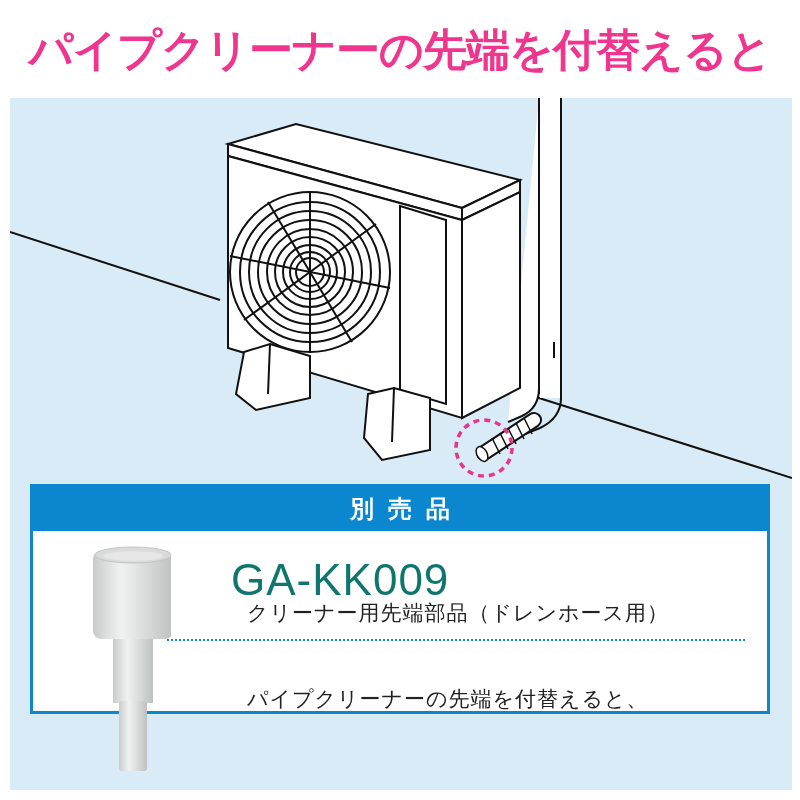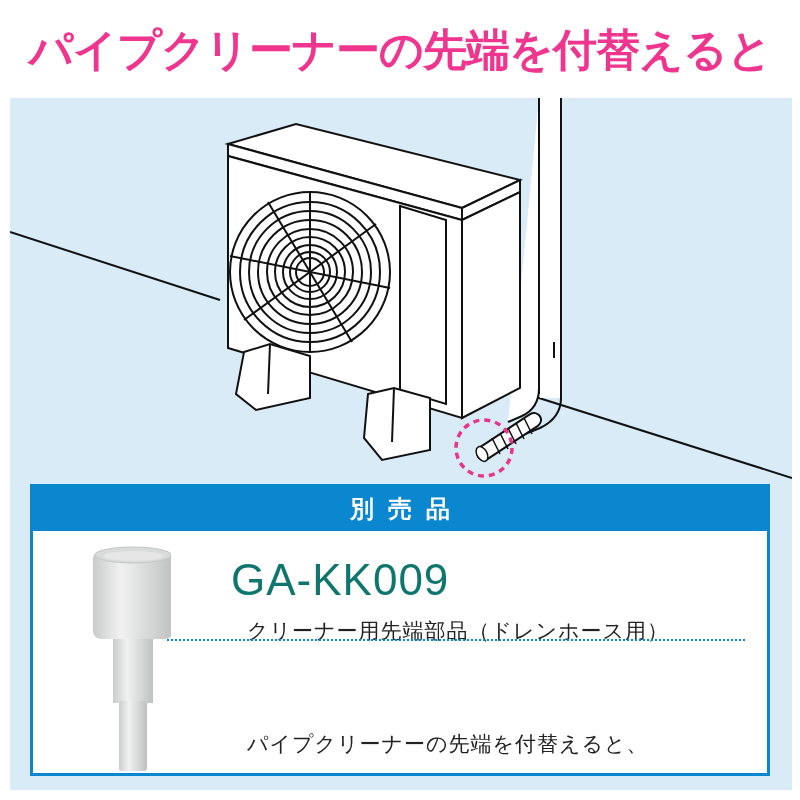--- a/index.html
+++ b/index.html
@@ -9,44 +9,44 @@
       position: absolute; left: 0; top: 18px; width: 800px; height: 64px;
       text-align: center; color: #f0358f; font-size: 44px; font-weight: bold;
       letter-spacing: -1px; line-height: 64px;
     }
     .scene {
       position: absolute; left: 10px; top: 98px; width: 782px; height: 692px;
       background: #d8ebf7;
     }
     .scene svg { position: absolute; left: 0; top: 0; }
     .panel {
-      position: absolute; left: 30px; top: 484px; width: 740px; height: 292px;
+      position: absolute; left: 30px; top: 484px; width: 740px; height: 230px;
       border: 3px solid #0a87cf; background: #ffffff;
     }
     .panel-header {
       height: 44px; background: #0a87cf; color: #ffffff; text-align: center;
       font-size: 24px; font-weight: bold; line-height: 44px; letter-spacing: 14px;
       padding-left: 14px;
     }
     .product-photo { position: absolute; left: 58px; top: 58px; }
     .model {
       position: absolute; left: 198px; top: 68px; font-family: "Liberation Sans", sans-serif;
       font-size: 44px; color: #0f766e; letter-spacing: 1px;
     }
     .subtitle {
       position: absolute; left: 214px; top: 112px; font-size: 21px; color: #222222;
-      letter-spacing: 1px; white-space: nowrap; margin-top: 18px;
+      letter-spacing: 1px; white-space: nowrap;
     }
     .dotted {
       position: absolute; left: 134px; top: 152px; width: 578px; height: 0;
       border-top: 2px dotted #0a87cf;
     }
     .desc {
       position: absolute; left: 214px; top: 194px; font-size: 21px; color: #222222;
-      line-height: 36px; letter-spacing: 1px; white-space: nowrap; margin-top: 45px;
+      line-height: 36px; letter-spacing: 1px; white-space: nowrap;
     }
   </style>
 </head>
 <body>
 
 <div class="headline">パイプクリーナーの先端を付替えると</div>
 
 <div class="scene">
   <svg width="782" height="692" viewBox="0 0 782 692">
 

